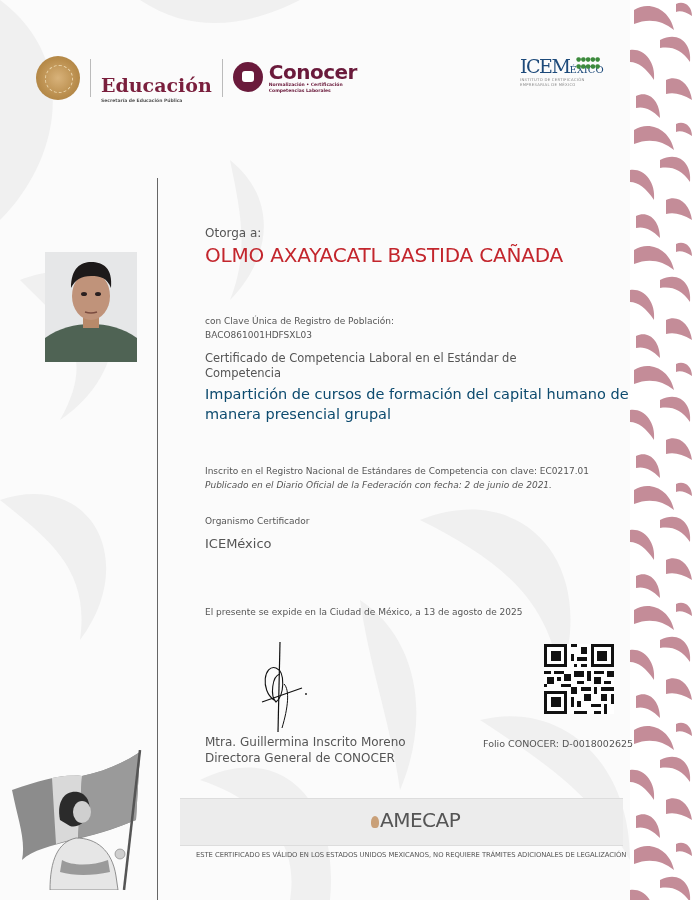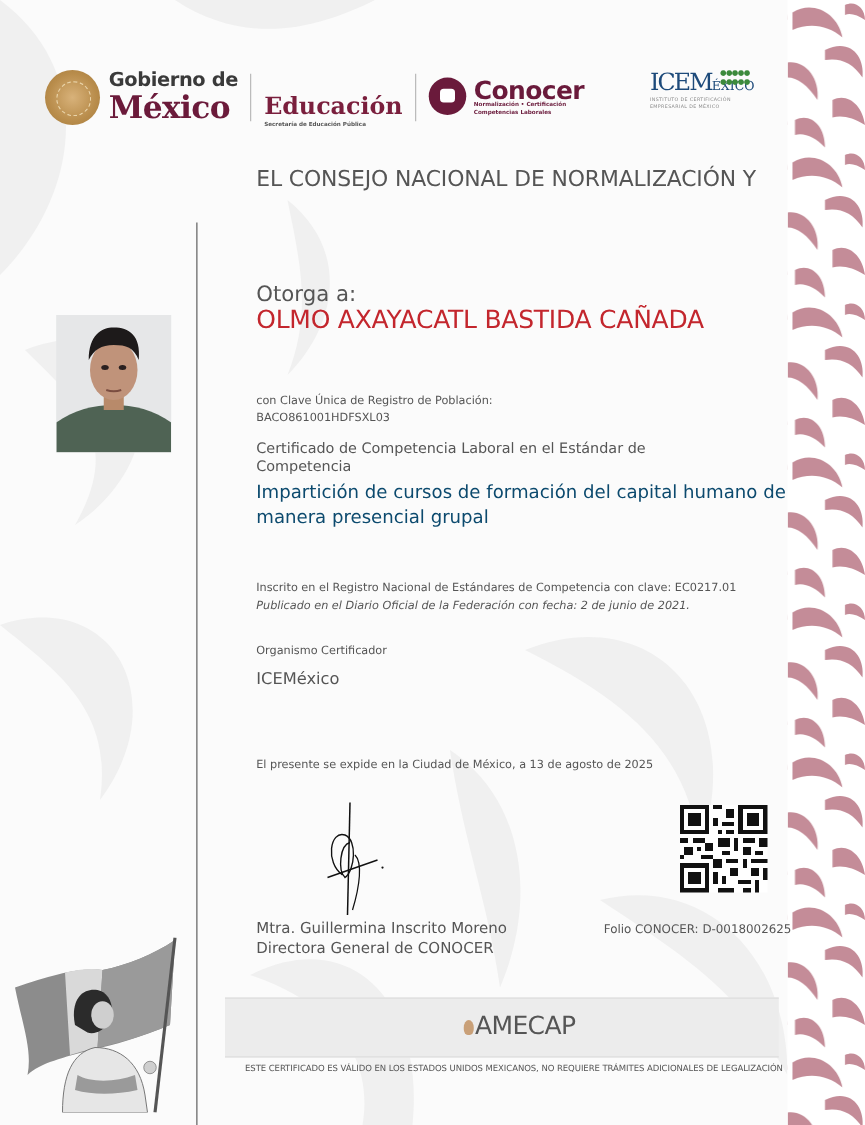--- a/index.html
+++ b/index.html
@@ -22,21 +22,21 @@
   .con-logo::after{content:"";position:absolute;left:9px;top:9px;width:12px;height:11px;border-radius:3px;background:#fff;}
   .con-text{margin-left:6px;}
   .con-title{font-size:20px;font-weight:bold;color:#6a1a3b;line-height:1;letter-spacing:-0.5px;}
   .con-sub{font-size:4.5px;color:#6a1a3b;font-weight:bold;line-height:1.2;}
   .icem{position:absolute;left:520px;top:57px;}
   .icem-title{font-family:"DejaVu Serif",serif;font-size:19px;color:#1d4a7a;letter-spacing:-1.5px;line-height:1;}
   .icem-title small{font-size:10px;letter-spacing:0;color:#1d4a7a;}
   .icem-dots{position:absolute;left:56px;top:-2px;font-size:6px;color:#3c8a3c;letter-spacing:-0.5px;}
   .icem-sub{font-size:3.8px;color:#888;letter-spacing:0.3px;line-height:1.3;margin-top:2px;}
   .title{position:absolute;left:205px;top:132px;font-size:17.5px;line-height:25px;color:#555;letter-spacing:-0.1px;}
-  .lbl{position:absolute;left:205px;font-size:17px;color:#555;}
+  .lbl{position:absolute;left:205px;font-size:12px;color:#555;}
   .name{position:absolute;left:205px;top:243px;font-size:20px;color:#c3262d;letter-spacing:-0.2px;}
   .small{position:absolute;left:205px;font-size:9px;color:#555;line-height:14px;}
   .mid{position:absolute;left:205px;font-size:11.5px;color:#555;line-height:15px;}
   .big{position:absolute;left:205px;font-size:14.5px;color:#0c4a6e;line-height:20px;}
   .photo{position:absolute;left:45px;top:252px;width:92px;height:110px;background:#e8e9ea;overflow:hidden;}
   .qr{position:absolute;left:544px;top:644px;width:70px;height:70px;}
   .sig{position:absolute;left:250px;top:640px;}
   .folio{position:absolute;left:483px;top:738px;font-size:9.5px;color:#555;}
   .amecap-band{position:absolute;left:180px;top:798px;width:443px;height:46px;background:#ececec;border-top:1px solid #ddd;border-bottom:1px solid #ddd;}
   .amecap{position:absolute;left:371px;top:808px;font-size:20px;font-weight:normal;color:#555;letter-spacing:-0.5px;}
@@ -73,24 +73,20 @@
         <path d="M46 4 C54 0 62 6 62 16 C56 12 50 10 46 12 Z" fill="#c48c98"></path>
       </pattern>
     </defs>
     <rect x="0" y="0" width="62" height="900" fill="url(#pp)"></rect>
   </svg>
 </div>
 
 <div class="header">
   <div class="gob">
     <div class="seal"></div>
-    <div class="gob-text">
-      <div class="gob-line1">Gobierno de</div>
-      <div class="gob-line2">México</div>
-    </div>
   </div>
   <div class="sep"></div>
   <div>
     <div class="edu-title">Educación</div>
     <div class="edu-sub">Secretaría de Educación Pública</div>
   </div>
   <div class="sep"></div>
   <div class="conocer">
     <div class="con-logo"></div>
     <div class="con-text">
@@ -103,21 +99,20 @@
 <div class="icem">
   <span class="icem-dots">●●●●●<br>●●●●●</span>
   <div class="icem-title"><span>ICEM</span><small>ÉXICO</small></div>
   <div class="icem-sub">INSTITUTO DE CERTIFICACIÓN</div>
   <div class="icem-sub" style="margin-top:0">EMPRESARIAL DE MÉXICO</div>
 </div>
 
 <div class="vline"></div>
 
 <div class="title">
-  <div>EL CONSEJO NACIONAL DE NORMALIZACIÓN Y</div>
 </div>
 
 <div class="lbl" style="top:226px">Otorga a:</div>
 <div class="name">OLMO AXAYACATL BASTIDA CAÑADA</div>
 
 <div class="photo">
   <svg width="92" height="110" viewBox="0 0 92 110">
     <rect width="92" height="110" fill="#e6e7e8"></rect>
     <path d="M0 110 L0 86 C14 76 30 72 46 72 C62 72 78 76 92 86 L92 110 Z" fill="#4f6354"></path>
     <rect x="38" y="58" width="16" height="18" fill="#b88a6a"></rect>

